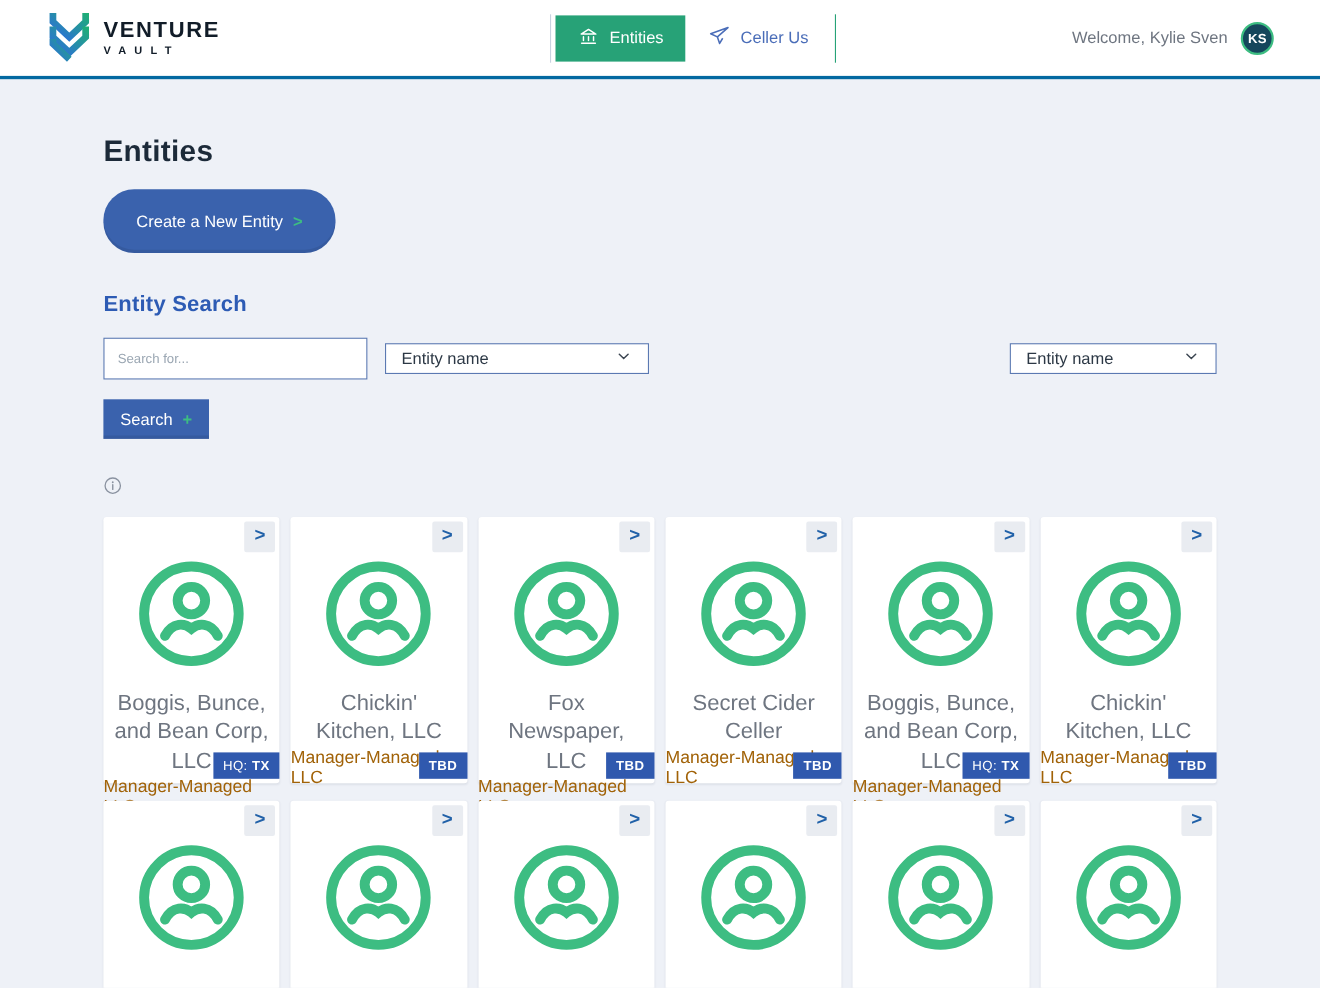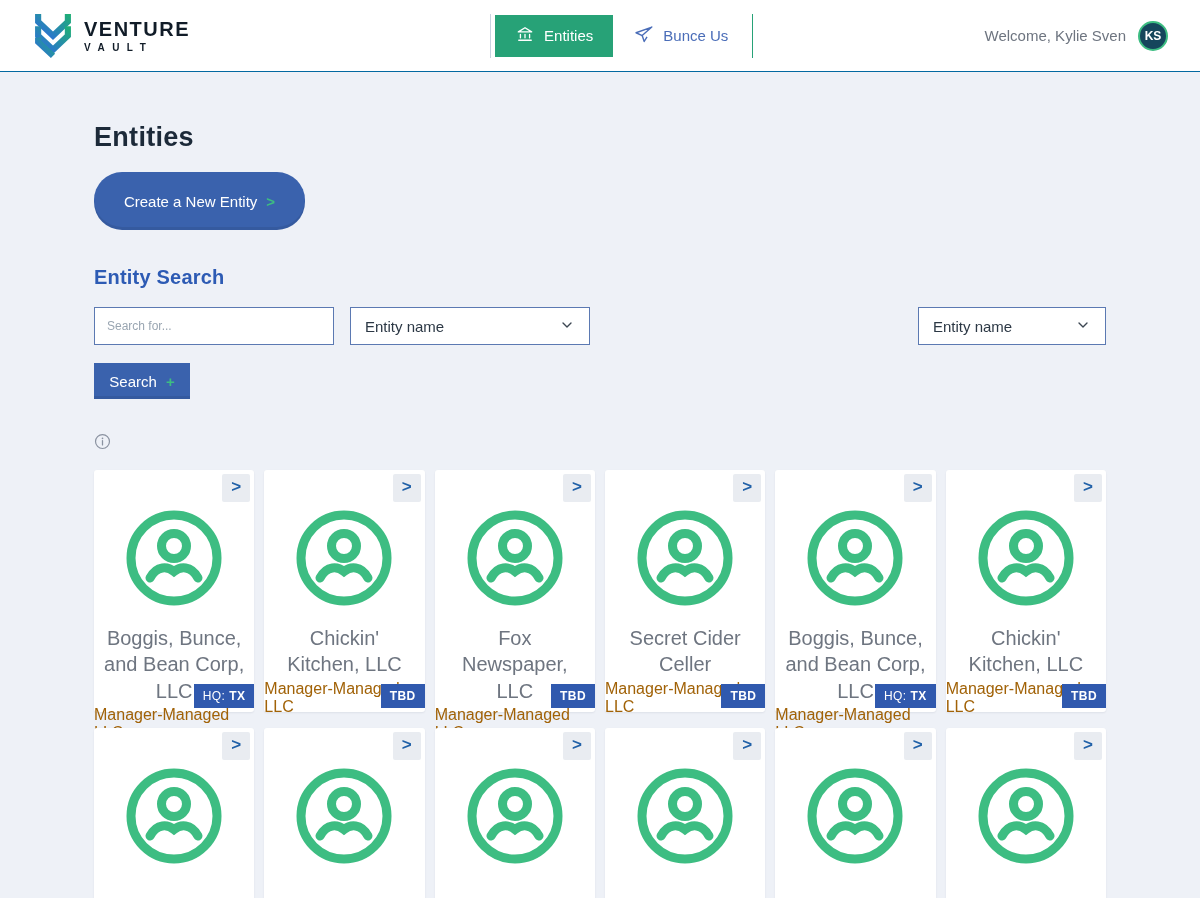--- a/index.html
+++ b/index.html
@@ -1,21 +1,21 @@
 <!DOCTYPE html>
 <html><head>
 <meta charset="utf-8">
 <style>
   * { margin:0; padding:0; box-sizing:border-box; }
   html,body { width:1200px; height:898px; overflow:hidden; }
   body { font-family:"Liberation Sans", sans-serif; background:#eef1f7; }
 
   
   .header { height:72px; background:#ffffff; display:flex; align-items:center;
-            padding:0 32px; border-bottom:1px solid #0369a1; }
+            padding:0 42px; border-bottom:3px solid #0369a1; }
   .brand { display:flex; align-items:center; gap:10px; cursor:pointer; }
   .brand-text { display:flex; flex-direction:column; line-height:1; }
   .brand-top { font-size:20px; font-weight:800; letter-spacing:1.5px; color:#111c28; }
   .brand-bottom { font-size:10px; font-weight:700; letter-spacing:7.5px; color:#111c28; margin-top:4px; }
 
   .nav { display:flex; align-items:center; height:44px; margin-left:300px;
          border-left:1px solid #c9d2e0; border-right:1px solid #27a277; padding:0 4px; }
   .nav-item { display:flex; align-items:center; gap:9px; padding:0 20px; height:44px;
               color:#4a6db8; font-size:15px; cursor:pointer; white-space:nowrap; }
   .nav-item.active { background:#27a277; color:#ffffff; height:42px; }
@@ -39,21 +39,21 @@
   .green-glyph { color:#3dbd82; font-weight:700; font-size:15px; }
 
   .section-heading { font-size:20px; font-weight:800; letter-spacing:0.2px; }
   .h-blue { color:#2d5bb4; margin-top:36px; }
   .h-gray { color:#6b7584; margin-top:34px; display:flex; align-items:center; gap:8px; }
 
   .search-row { display:flex; align-items:center; gap:16px; margin-top:18px; }
   .search-input { width:240px; height:38px; border:1px solid #5b79b2; background:#ffffff;
                   font-size:12px; font-family:inherit; padding:0 12px; color:#3c4652; }
   .search-input::placeholder { color:#9aa6b2; }
-  .select { height:38px; border:1px solid #5b79b2; background:#ffffff; display:flex;
+  .select { height:28px; border:1px solid #5b79b2; background:#ffffff; display:flex;
             align-items:center; justify-content:space-between; padding:0 14px;
             font-size:15px; color:#2c3845; cursor:pointer; }
   .select-left { width:240px; }
   .select-right { width:188px; margin-left:auto; }
   .search-btn { width:96px; height:36px; margin-top:18px; }
 
   .info-icon { display:inline-flex; cursor:pointer; }
 
   
   .grid { margin-top:20px; display:grid; grid-template-columns:repeat(6, 1fr);
@@ -109,21 +109,21 @@
       </span>
       <span>Entities</span>
     </div>
     <div class="nav-item">
       <span>
         <svg width="21" height="21" viewBox="0 0 24 24" fill="none" stroke="#4a6db8" stroke-width="1.6" stroke-linejoin="round">
           <path d="M21.5 3.5 L3.5 10 L10.5 13.2 L21.5 3.5 Z"></path>
           <path d="M10.5 13.2 L12.8 20 L16 14.6"></path>
         </svg>
       </span>
-      <span>Bunce Us</span>
+      <span>Celler Us</span>
     </div>
   </nav>
 
   <div class="header-right">
     <span class="welcome">Welcome, Kylie Sven</span>
     <div class="avatar">KS</div>
   </div>
 </div>
 
 <div class="main">

